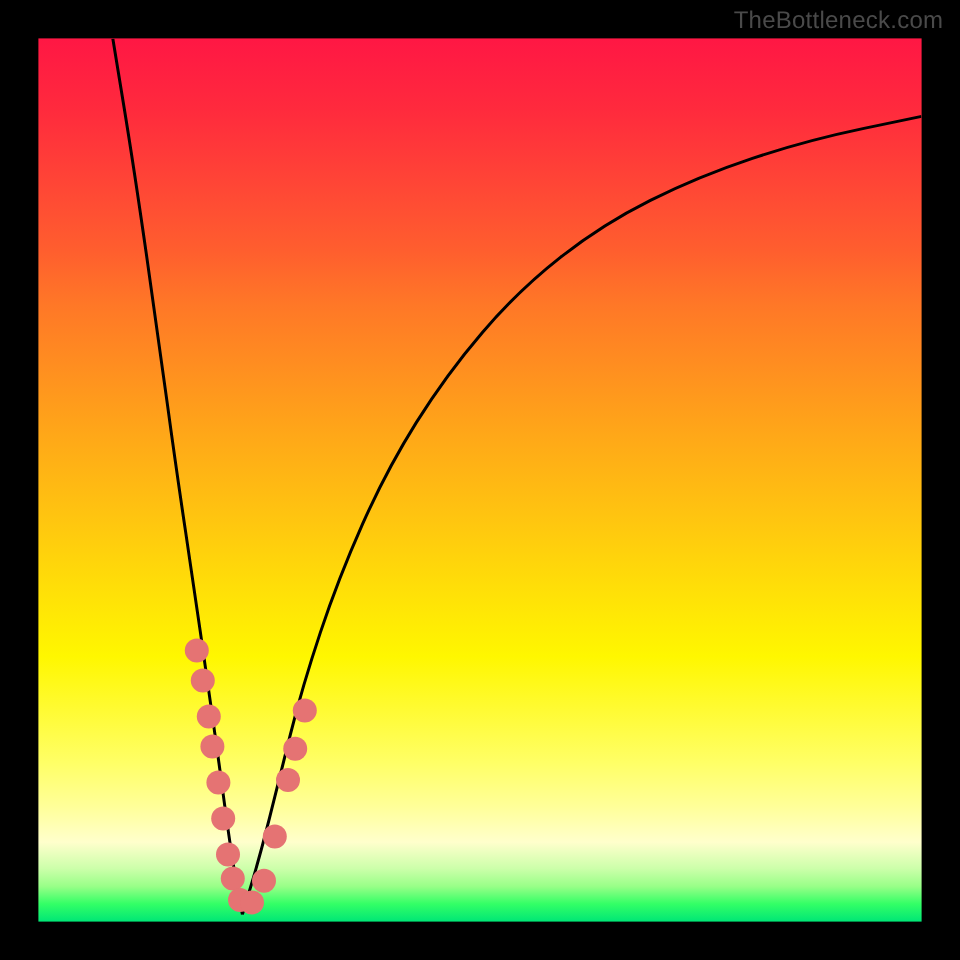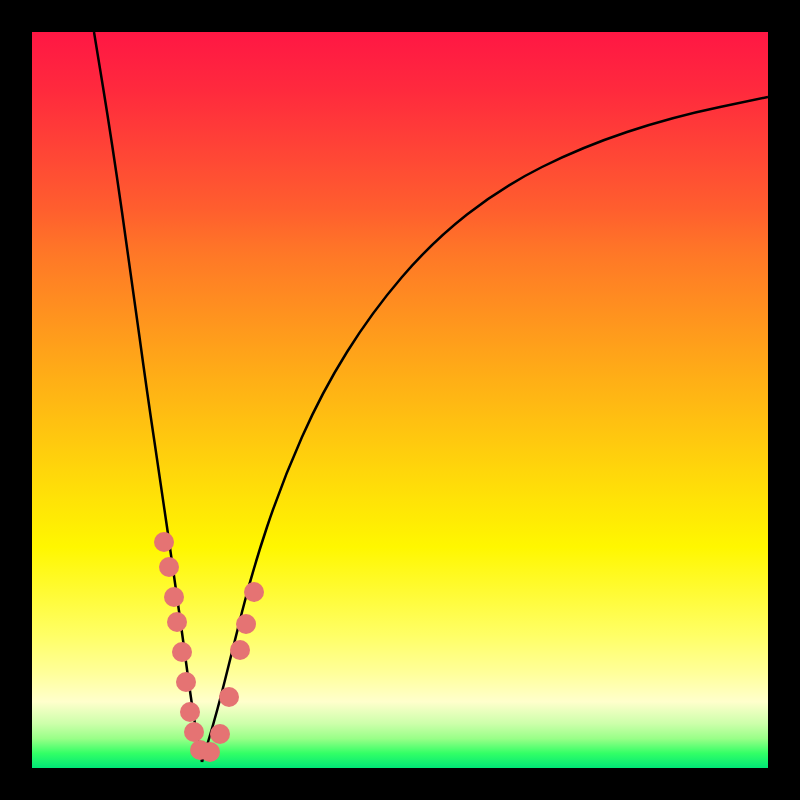--- a/index.html
+++ b/index.html
@@ -90,13 +90,14 @@
           <circle cx="168" cy="718" r="10" class="marker"></circle>
           <circle cx="178" cy="720" r="10" class="marker"></circle>
           <circle cx="188" cy="702" r="10" class="marker"></circle>
           <circle cx="197" cy="665" r="10" class="marker"></circle>
           <circle cx="208" cy="618" r="10" class="marker"></circle>
           <circle cx="214" cy="592" r="10" class="marker"></circle>
           <circle cx="222" cy="560" r="10" class="marker"></circle>
         </g>
     </svg>
   </div>
+  <div class="watermark">TheBottleneck.com</div>
 </div>
 
 </body></html>

